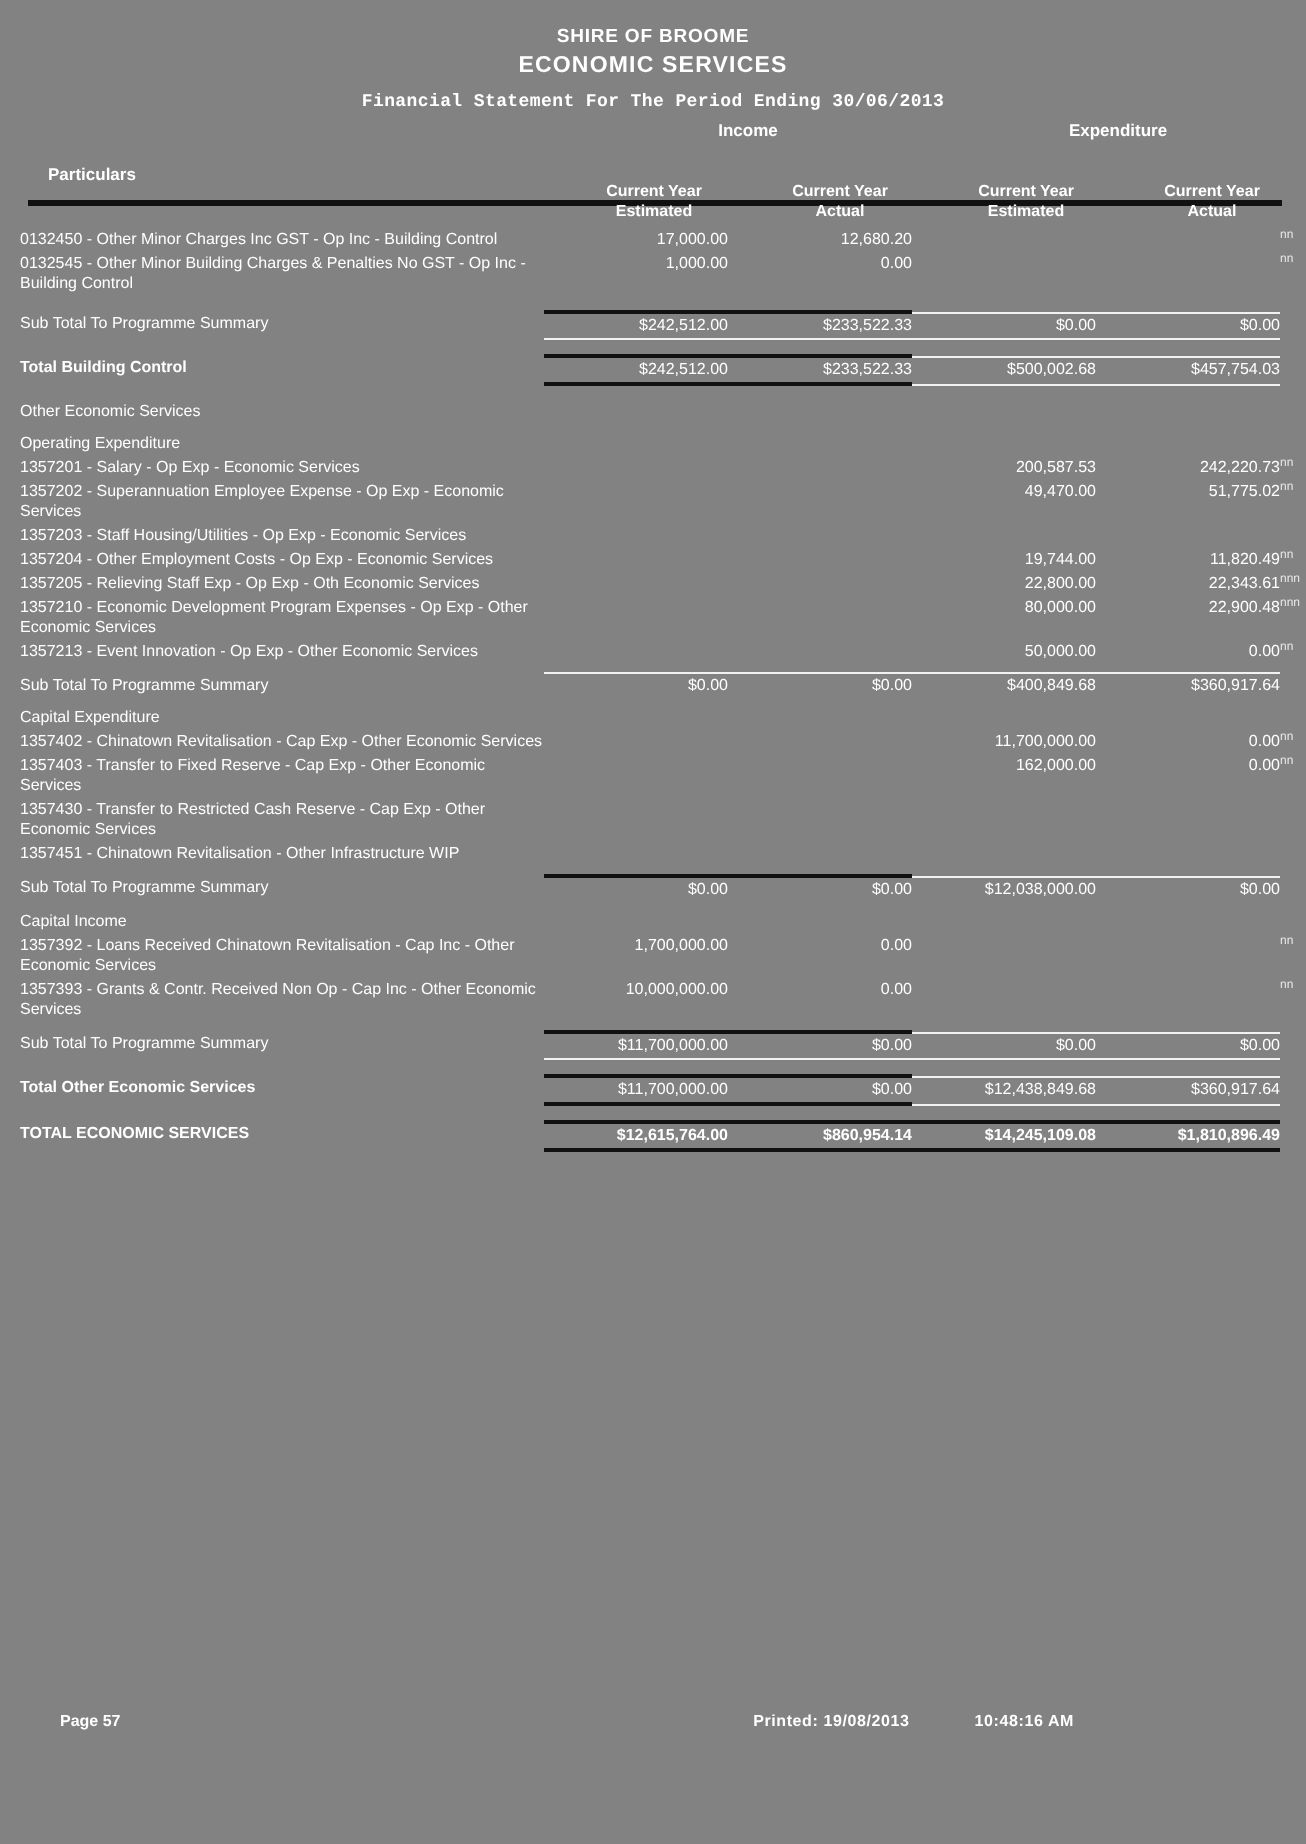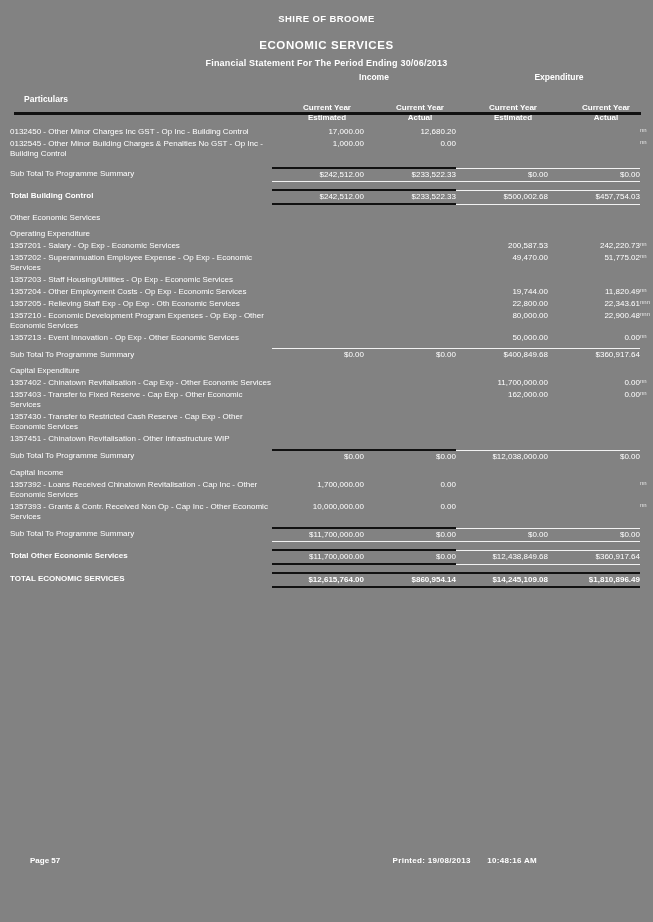--- a/index.html
+++ b/index.html
@@ -15,22 +15,22 @@
   .page{
     position:relative;
     width:653px;height:922px;
     box-sizing:border-box;
     padding:14px 10px 0 10px;
   }
   
   .doc-head{ text-align:center; line-height:1.15; }
   .doc-head .l1{ font-size:9.5px; font-weight:bold; letter-spacing:.4px; }
   .doc-head .l2{ font-size:9px; font-weight:bold; letter-spacing:.2px; margin-top:1px;}
-  .doc-head .l3{ font-size:11.5px; font-weight:bold; letter-spacing:.6px; margin-top:14px;}
-  .doc-head .l4{ font-size:9px; font-weight:bold; letter-spacing:.2px; margin-top:6px;}
+  .doc-head .l3{ font-size:11.5px; font-weight:bold; letter-spacing:.6px; margin-top:2px;}
+  .doc-head .l4{ font-size:9px; font-weight:bold; letter-spacing:.2px; margin-top:6px;font-family:Liberation Mono, monospace;}
 
   
   .colhead{
     position:relative;
     height:40px;
     margin-top:4px;
   }
   .grp{
     position:absolute; top:0; text-align:center;
     font-size:8.5px; font-weight:bold;
@@ -98,21 +98,21 @@
     position:absolute; left:0; bottom:0;
     width:571px; height:80px;
   }
   .footer .pg{
     position:absolute; left:30px; top:14px; font-size:8px; font-weight:bold;
   }
   .footer .pr{
     position:absolute; right:34px; top:14px; font-size:8px; font-weight:bold;
     letter-spacing:.3px;
   }
-  .footer .pr .tm{ margin-left:14px; }
+  .footer .pr .tm{ margin-left:30px; }
 </style>
 </head>
 <body>
 
 <div class="page">
 
   <div class="doc-head">
     <div class="l1">SHIRE OF BROOME</div>
     <div class="l3">ECONOMIC SERVICES</div>
     <div class="l4">Financial Statement For The Period Ending 30/06/2013</div>

